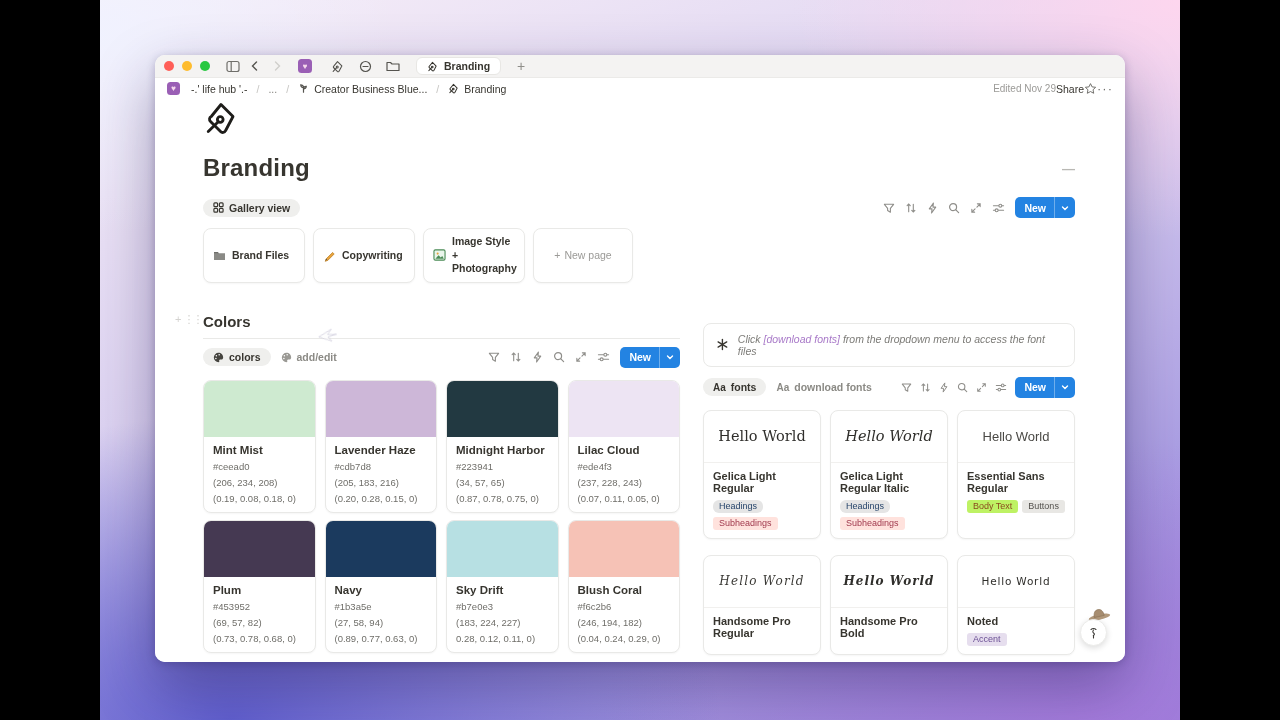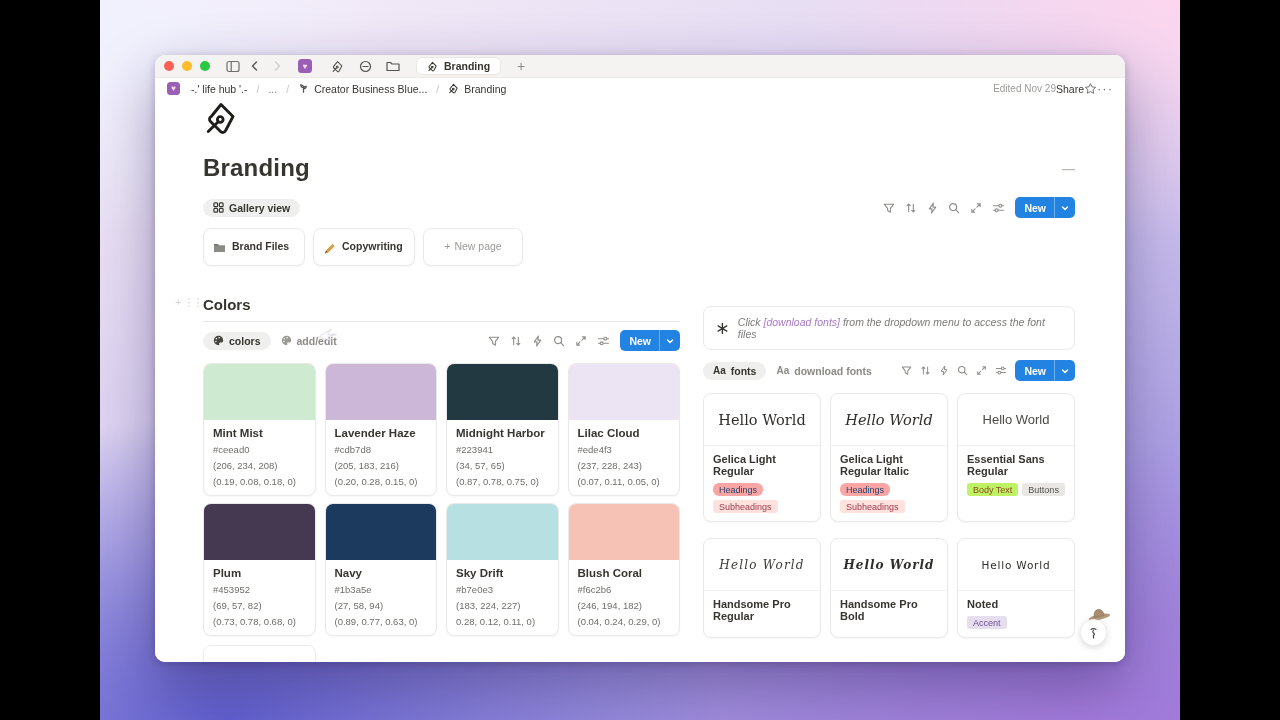--- a/index.html
+++ b/index.html
@@ -98,21 +98,21 @@
   .fp-serif { font-family:"DejaVu Serif","Liberation Serif",serif; font-size:14.5px; }
   .fp-serif-italic { font-family:"DejaVu Serif","Liberation Serif",serif; font-size:14.5px; font-style:italic; }
   .fp-sans { font-family:"Liberation Sans","DejaVu Sans",sans-serif; font-size:13px; color:#4a4945; }
   .fp-script { font-family:"DejaVu Serif","Liberation Serif",serif; font-style:italic; font-size:12px; letter-spacing:1.2px; color:#3a3935; }
   .fp-script-bold { font-family:"DejaVu Serif","Liberation Serif",serif; font-style:italic; font-weight:700; font-size:12px; letter-spacing:1px; }
   .fp-hand { font-family:"DejaVu Sans",sans-serif; font-size:10.5px; letter-spacing:.8px; font-weight:500; }
   .fbody { padding:7px 9px 8px; }
   .fname { font-size:11px; font-weight:600; color:#37352f; }
   .tags { display:flex; gap:4px; margin-top:6px; flex-wrap:wrap; }
   .tag { font-size:9px; padding:1.5px 6px; border-radius:3px; white-space:nowrap; }
-  .tag[data-color="blue"]   { background:#fca5a5; color:#27456b;border-radius:6px; }
+  .tag[data-color="blue"]   { background:#e5e5e5; color:#27456b;border-radius:6px; }
   .tag[data-color="pink"]   { background:#ffe2dd; color:#a13a4e; }
   .tag[data-color="orange"] { background:#bef264; color:#8a4b1e; }
   .tag[data-color="gray"]   { background:#e8e7e4; color:#53514d; }
   .tag[data-color="purple"] { background:#e6deee; color:#6a4f94; }
 
   .cursor { position:absolute; left:162px; top:226px; opacity:.85; filter:blur(.4px); transform:rotate(-12deg); }
 
   .ai-btn { position:absolute; right:18px; bottom:16px; width:27px; height:27px; border-radius:50%;
     background:#fff; border:1px solid #ececea; box-shadow:0 2px 6px rgba(0,0,0,.14);
     display:flex; align-items:center; justify-content:center; }
@@ -284,20 +284,30 @@
       </div>
       <div class="tcard">
         <span class="ci">
             <svg width="13" height="13" viewBox="0 0 13 13">
               <path d="M3.2 9.8L9.6 3.4l1.6 1.6-6.4 6.4-2.6.9z" fill="#e8a33d" stroke="#b97c1f" stroke-width=".7"></path>
               <path d="M3.2 9.8l1 1-1.9.8z" fill="#4b4b48"></path>
             </svg>
           </span>
         <span>Copywriting</span>
       </div>
+      <div class="tcard">
+        <span class="ci">
+            <svg width="13" height="12" viewBox="0 0 14 13">
+              <rect x="1" y="1" width="12" height="11" rx="1.5" fill="#eaf6ec" stroke="#4a8b55" stroke-width="1.2"></rect>
+              <circle cx="5" cy="5" r="1.1" fill="#e8a33d"></circle>
+              <path d="M2.5 10.5L6 6.8l2.3 2.4L10 7.5l1.7 3z" fill="#4a8b55"></path>
+            </svg>
+          </span>
+        <span>Image Style + Photography</span>
+      </div>
       <div class="tcard newpage">
         <span>+</span>
         <span>New page</span>
       </div>
     </div>
 
     <div class="cols">
 
       <div class="col-left">
         <div class="hover-handles">

